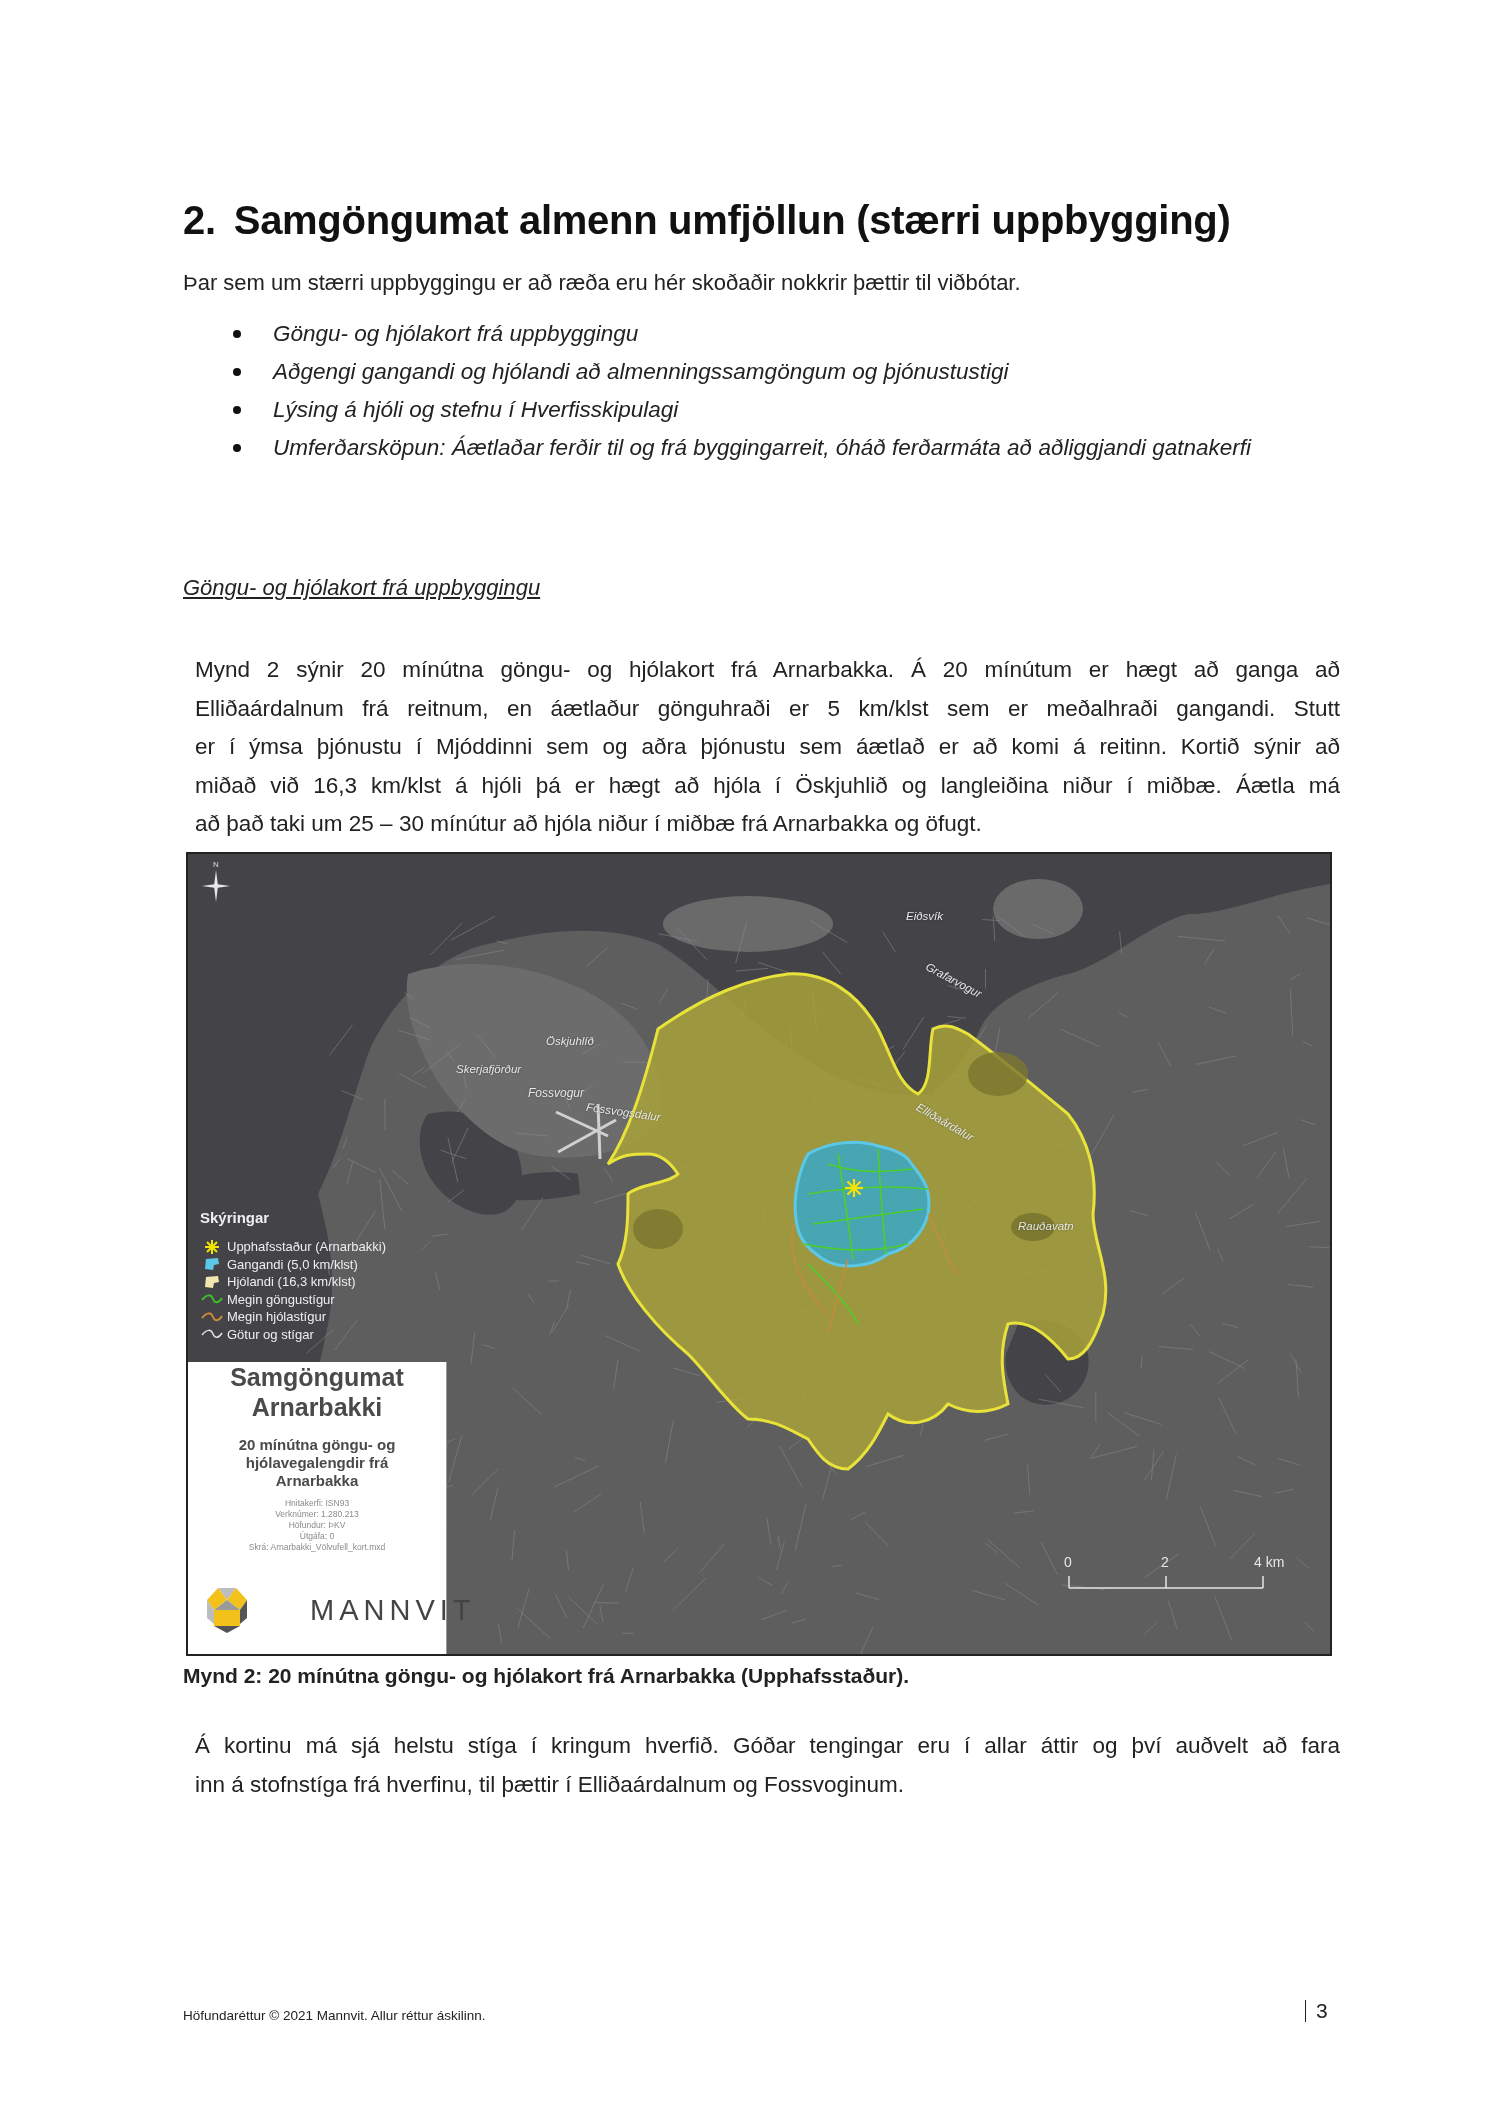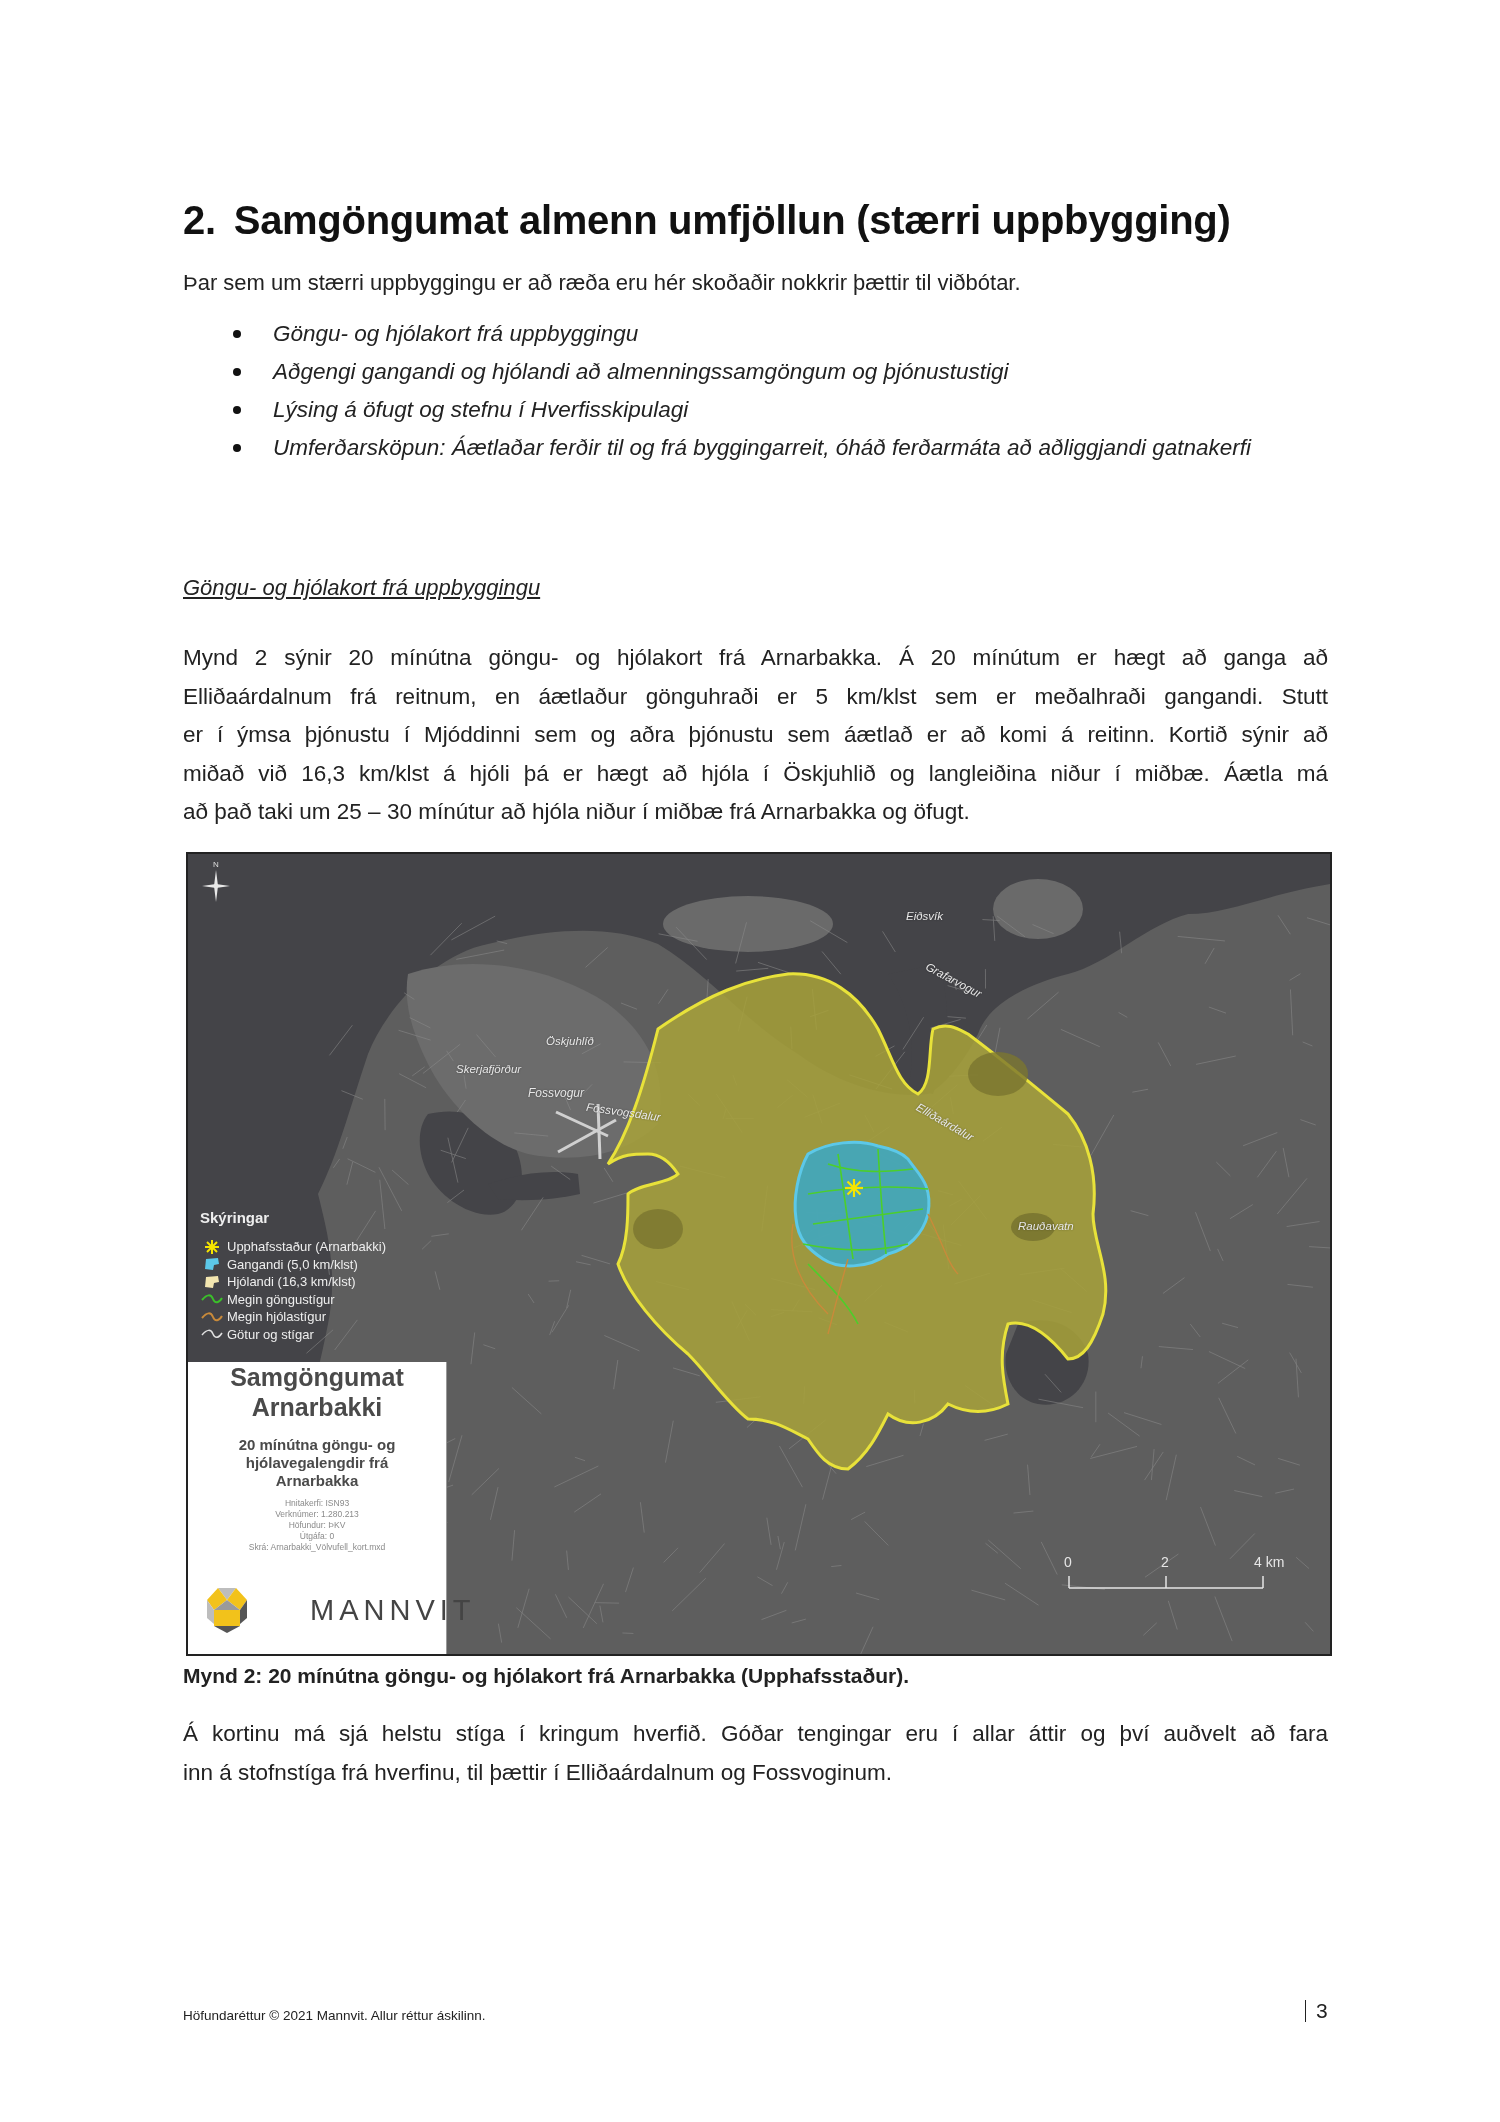--- a/index.html
+++ b/index.html
@@ -8,21 +8,21 @@
   .page { position: absolute; left: 0; top: 12px; width: 1432px; height: 2122px; }
   h1.title { position: absolute; left: 183px; top: 186px; margin: 0; font-size: 40px; font-weight: bold;
              letter-spacing: -0.3px; color: #111; white-space: nowrap; }
   h1.title .num { margin-right: 18px; }
   .intro { position: absolute; left: 183px; top: 258px; font-size: 22px; color: #222; margin: 0; white-space: nowrap; }
   ul.bullets { position: absolute; left: 183px; top: 303px; width: 1145px; margin: 0; padding: 0; list-style: none; }
   ul.bullets li { position: relative; padding-left: 90px; font-size: 22.5px; font-style: italic; color: #222;
                   line-height: 38px; text-align: justify; }
   ul.bullets li .dot { position: absolute; left: 50px; top: 15px; width: 8px; height: 8px; background: #111; border-radius: 50%; }
   .subhead { position: absolute; left: 183px; top: 563px; font-size: 22px; font-style: italic; text-decoration: underline; color: #222; white-space: nowrap; }
-  .para { position: absolute; left: 183px; width: 1145px; font-size: 22.5px; line-height: 38.5px; color: #222; text-align: justify; margin: 0; }
+  .para { position: absolute; left: 183px; width: 1145px; font-size: 22.5px; line-height: 38.5px; color: #222; text-align: justify; margin: 12px; }
   .para1 { top: 627px; }
   .para2 { top: 1703px; }
   .para .line { display: block; text-align: justify; text-align-last: justify; white-space: nowrap; }
   .para .line.last { text-align-last: left; }
 
   .map { position: absolute; left: 186px; top: 840px; width: 1142px; height: 800px; background: #585858;
          border: 2px solid #222; overflow: hidden; }
   .map svg.bg { position: absolute; left: 0; top: 0; }
   .caption { position: absolute; left: 183px; top: 1652px; font-size: 21px; font-weight: bold; color: #222; white-space: nowrap; }
 
@@ -55,21 +55,21 @@
 
   <h1 class="title">
     <span class="num">2.</span><span>Samgöngumat almenn umfjöllun (stærri uppbygging)</span>
   </h1>
 
   <p class="intro">Þar sem um stærri uppbyggingu er að ræða eru hér skoðaðir nokkrir þættir til viðbótar.</p>
 
   <ul class="bullets">
     <li><span class="dot"></span><span>Göngu- og hjólakort frá uppbyggingu</span></li>
     <li><span class="dot"></span><span>Aðgengi gangandi og hjólandi að almenningssamgöngum og þjónustustigi</span></li>
-    <li><span class="dot"></span><span>Lýsing á öfugt og stefnu í Hverfisskipulagi</span></li>
+    <li><span class="dot"></span><span>Lýsing á hjóli og stefnu í Hverfisskipulagi</span></li>
     <li><span class="dot"></span><span>Umferðarsköpun: Áætlaðar ferðir til og frá byggingarreit, óháð ferðarmáta að aðliggjandi gatnakerfi</span></li>
   </ul>
 
   <div class="subhead">Göngu- og hjólakort frá uppbyggingu</div>
 
   <div class="para para1">
     <span class="line">Mynd 2 sýnir 20 mínútna göngu- og hjólakort frá Arnarbakka. Á 20 mínútum er hægt að ganga að</span>
     <span class="line">Elliðaárdalnum frá reitnum, en áætlaður gönguhraði er 5 km/klst sem er meðalhraði gangandi. Stutt</span>
     <span class="line">er í ýmsa þjónustu í Mjóddinni sem og aðra þjónustu sem áætlað er að komi á reitinn. Kortið sýnir að</span>
     <span class="line">miðað við 16,3 km/klst á hjóli þá er hægt að hjóla í Öskjuhlið og langleiðina niður í miðbæ. Áætla má</span>

